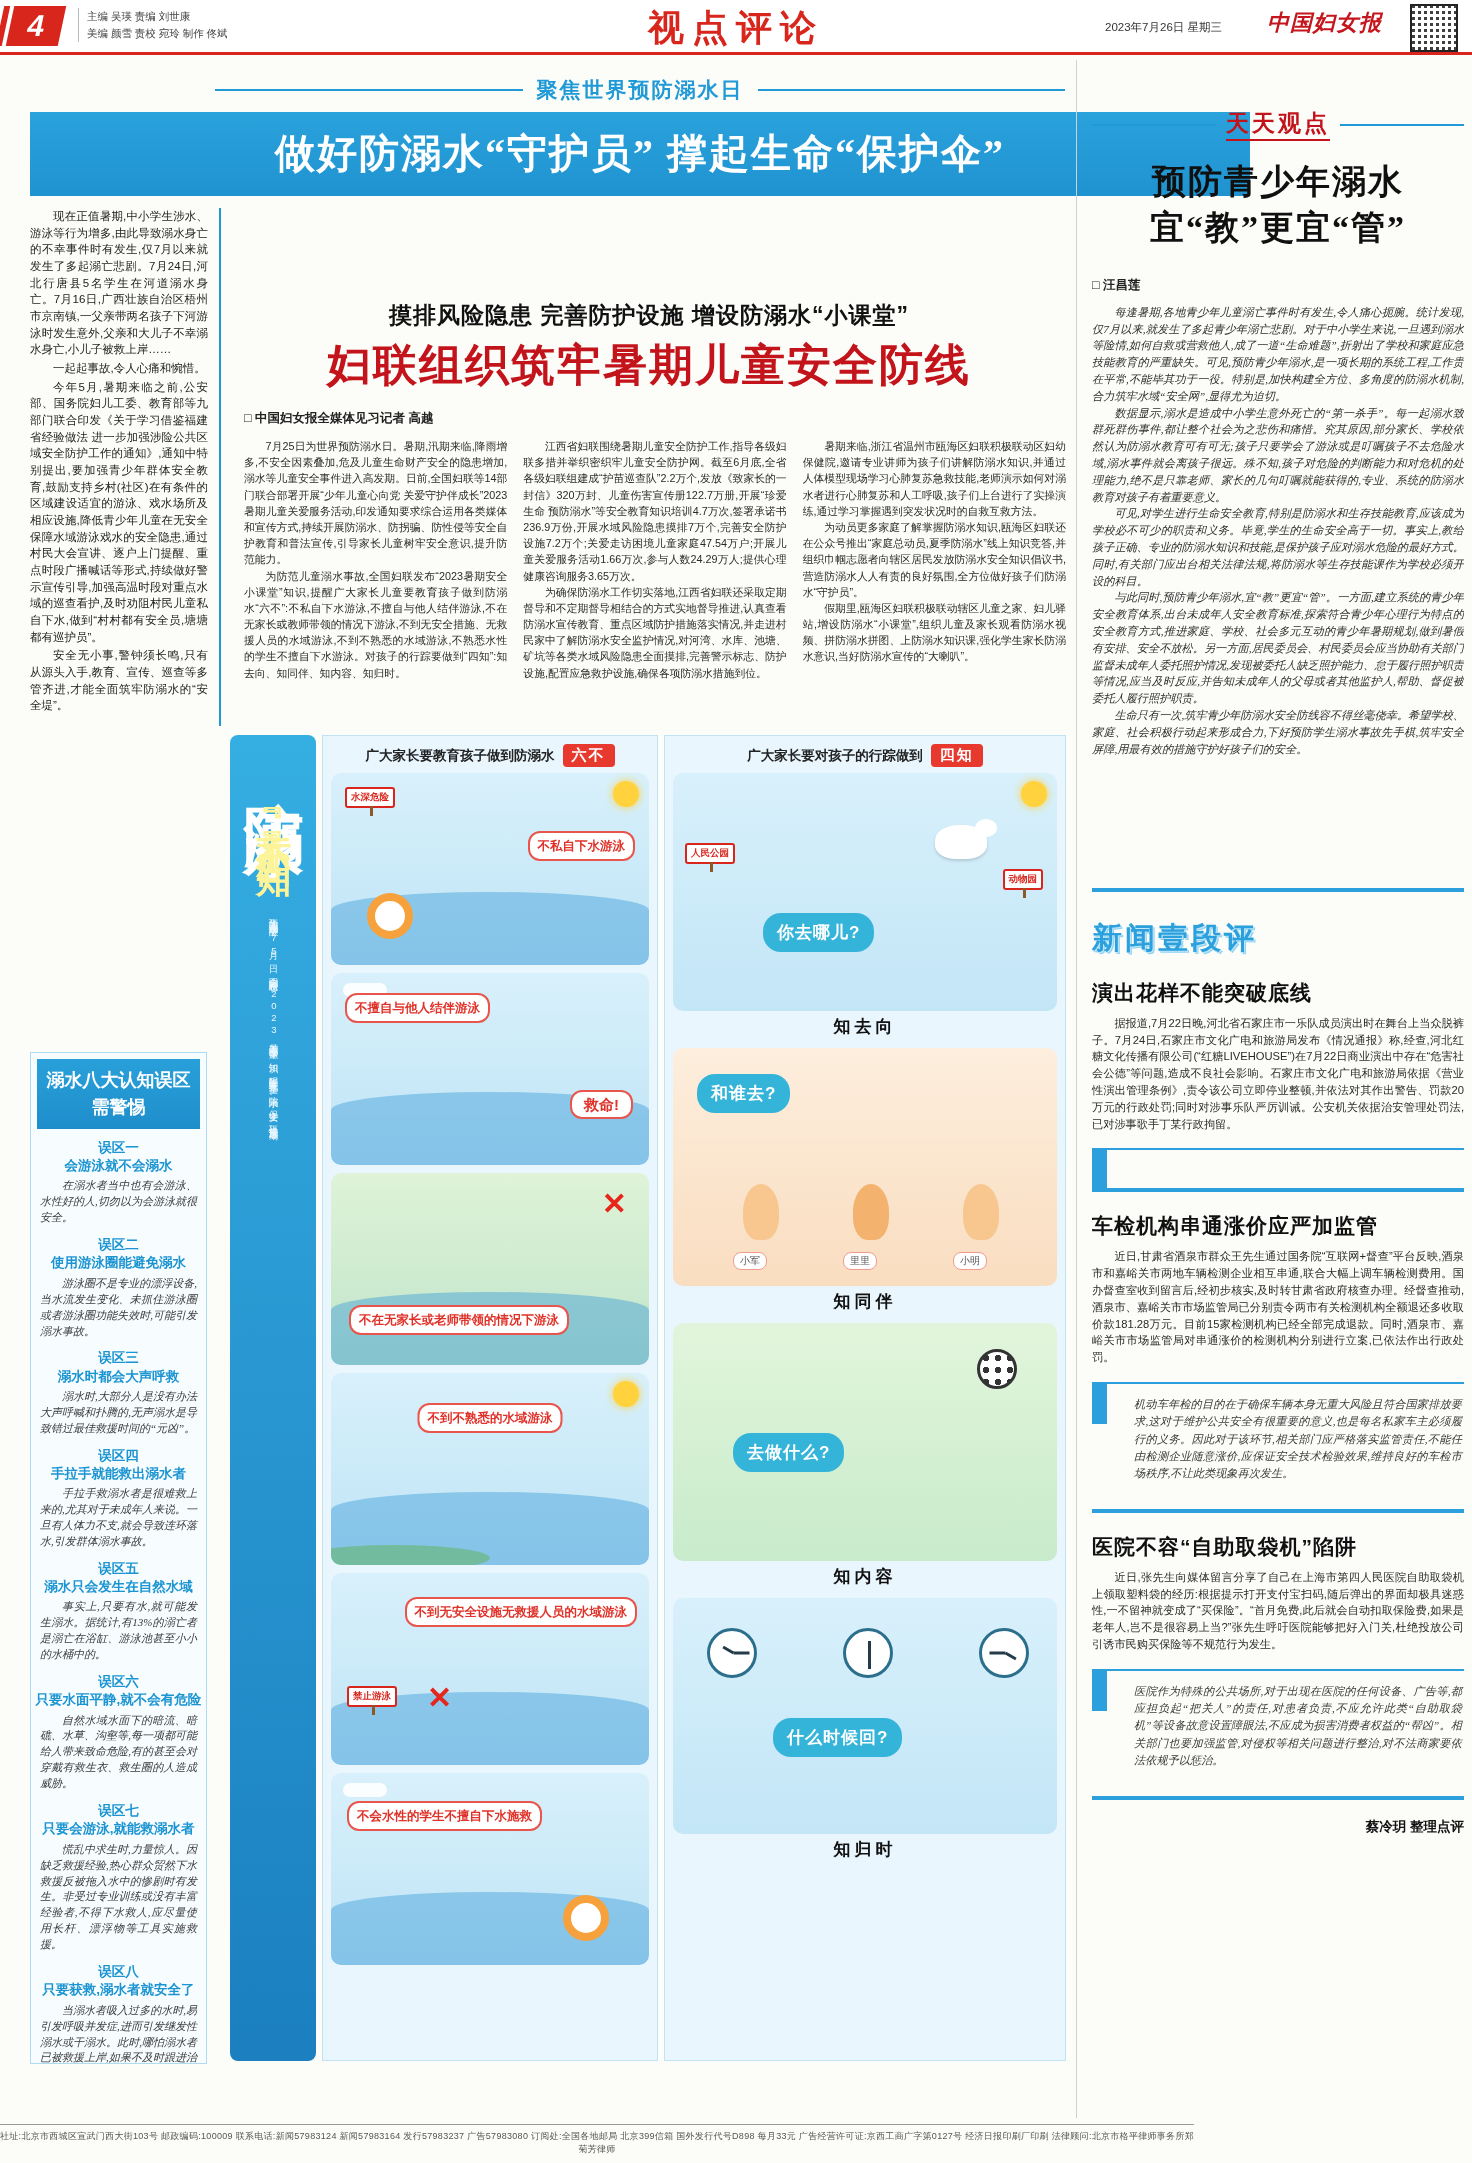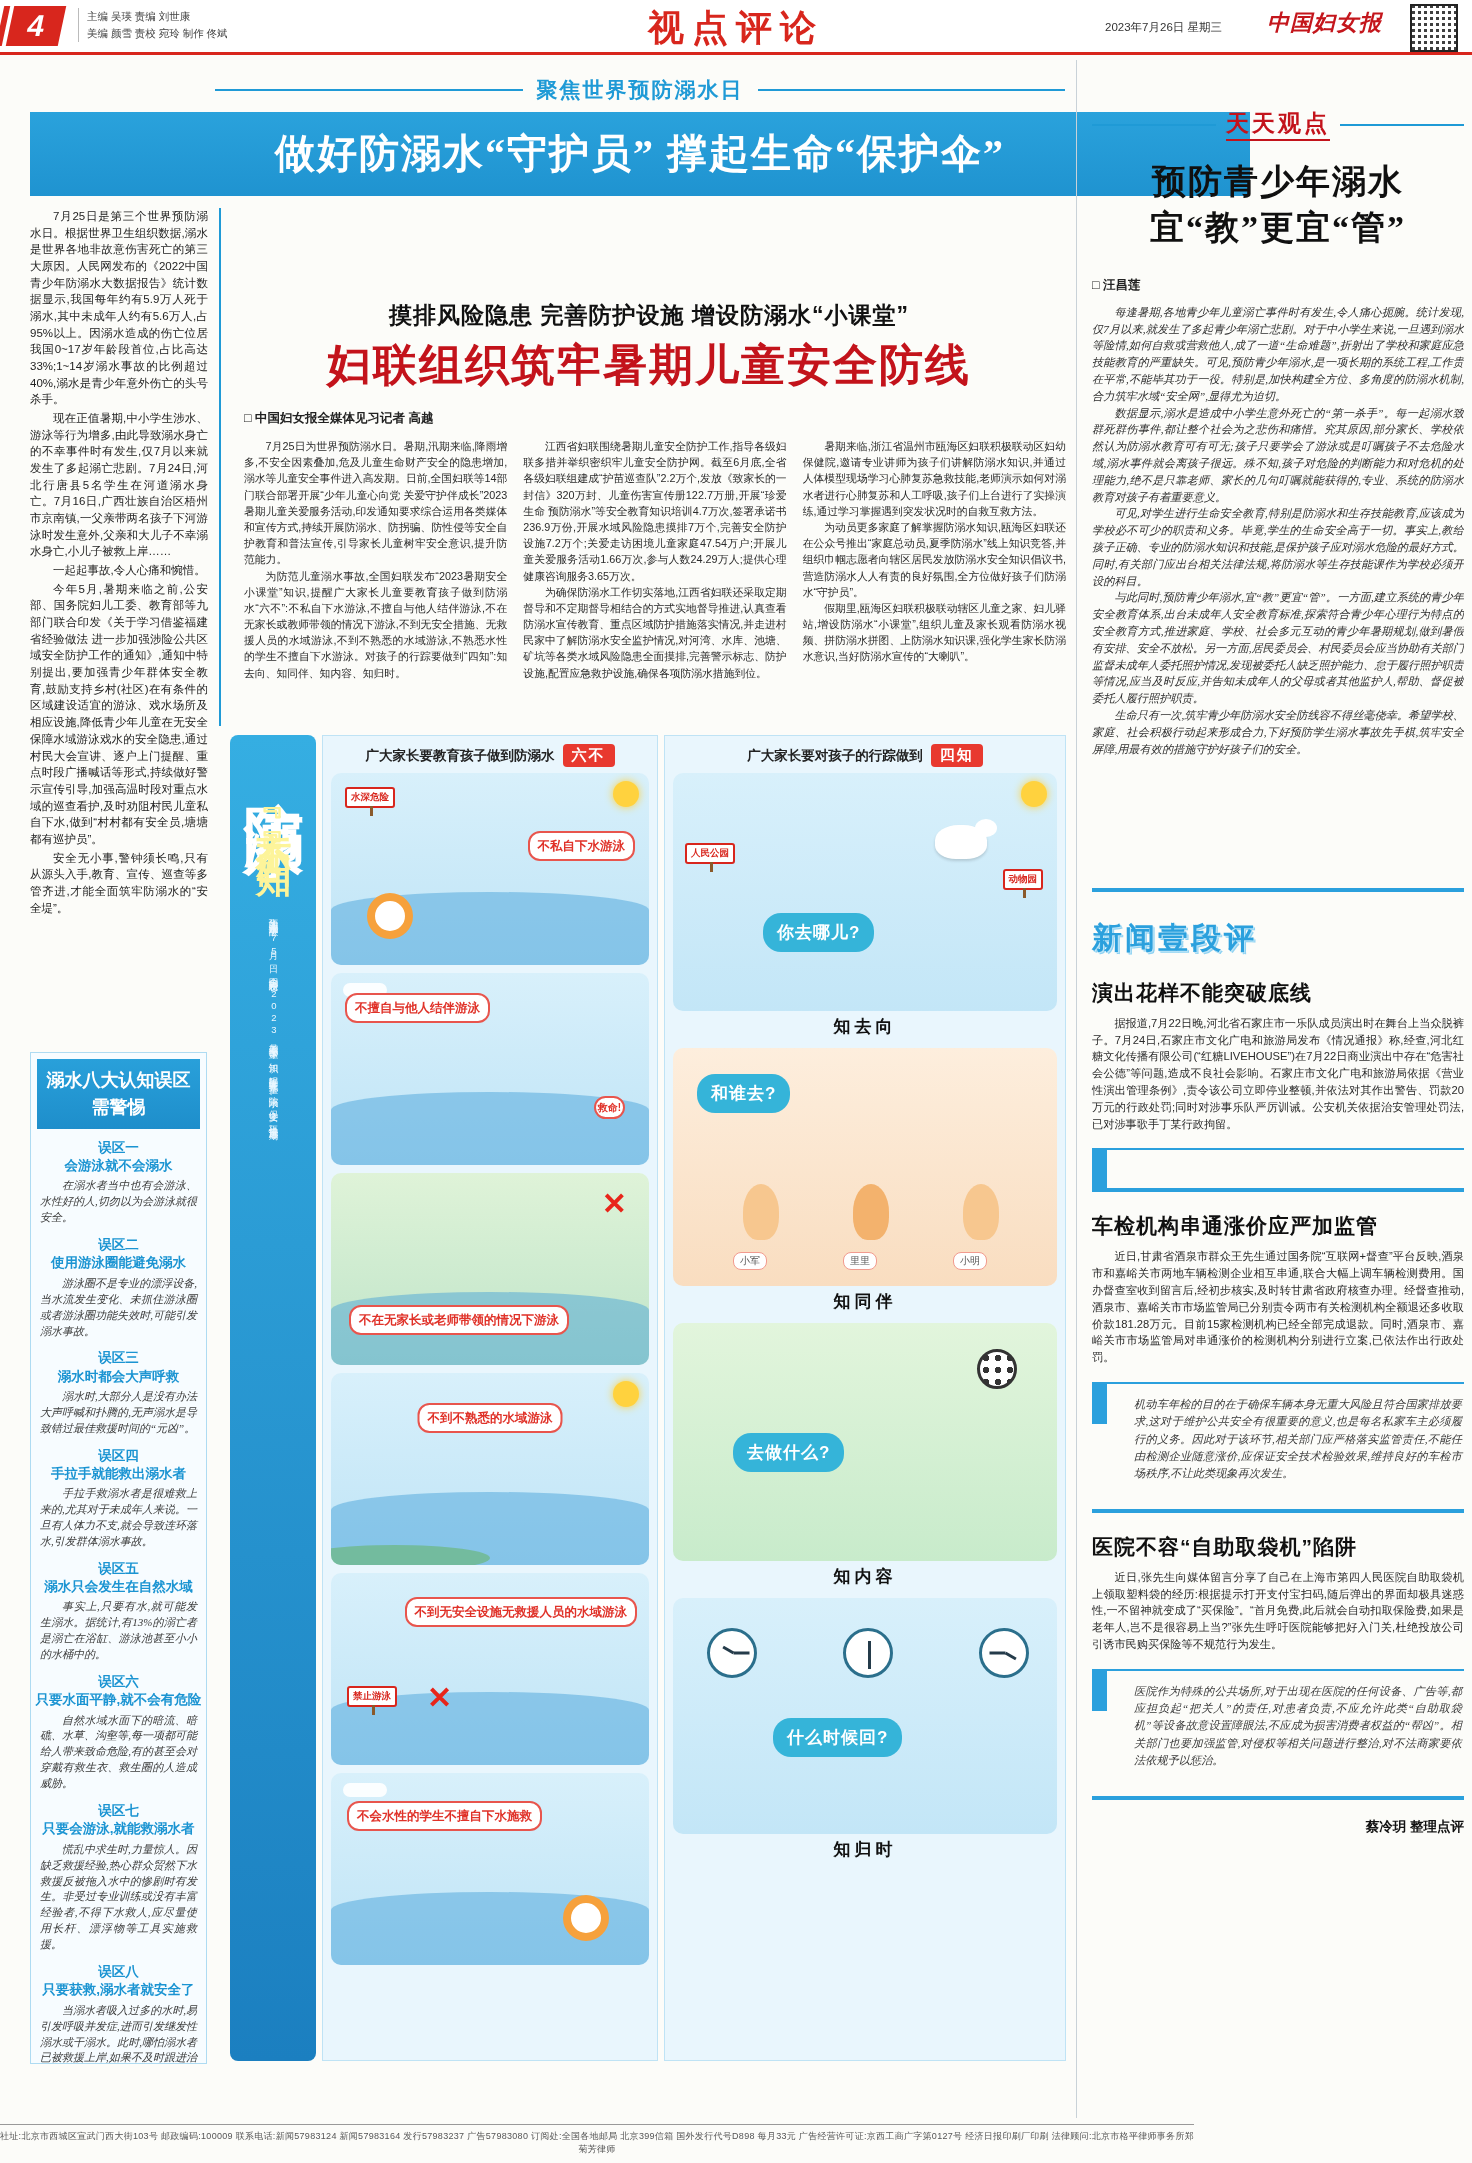--- a/index.html
+++ b/index.html
@@ -118,21 +118,20 @@
 </div>
 
 <div id="kicker" class="abs">
   <span class="ln"></span>
   <span class="kt">聚焦世界预防溺水日</span>
   <span class="ln"></span>
 </div>
 <div id="banner" class="abs serif">做好防溺水“守护员” 撑起生命“保护伞”</div>
 
 <div id="leftart" class="abs just">
-  <p class="ind">7月25日是第三个世界预防溺水日。根据世界卫生组织数据,溺水是世界各地非故意伤害死亡的第三大原因。人民网发布的《2022中国青少年防溺水大数据报告》统计数据显示,我国每年约有5.9万人死于溺水,其中未成年人约有5.6万人,占95%以上。因溺水造成的伤亡位居我国0~17岁年龄段首位,占比高达33%;1~14岁溺水事故的比例超过40%,溺水是青少年意外伤亡的头号杀手。</p>
   <p class="ind">现在正值暑期,中小学生涉水、游泳等行为增多,由此导致溺水身亡的不幸事件时有发生,仅7月以来就发生了多起溺亡悲剧。7月24日,河北行唐县5名学生在河道溺水身亡。7月16日,广西壮族自治区梧州市京南镇,一父亲带两名孩子下河游泳时发生意外,父亲和大儿子不幸溺水身亡,小儿子被救上岸……</p>
   <p class="ind">一起起事故,令人心痛和惋惜。</p>
   <p class="ind">今年5月,暑期来临之前,公安部、国务院妇儿工委、教育部等九部门联合印发《关于学习借鉴福建省经验做法 进一步加强涉险公共区域安全防护工作的通知》,通知中特别提出,要加强青少年群体安全教育,鼓励支持乡村(社区)在有条件的区域建设适宜的游泳、戏水场所及相应设施,降低青少年儿童在无安全保障水域游泳戏水的安全隐患,通过村民大会宣讲、逐户上门提醒、重点时段广播喊话等形式,持续做好警示宣传引导,加强高温时段对重点水域的巡查看护,及时劝阻村民儿童私自下水,做到“村村都有安全员,塘塘都有巡护员”。</p>
   <p class="ind">安全无小事,警钟须长鸣,只有从源头入手,教育、宣传、巡查等多管齐进,才能全面筑牢防溺水的“安全堤”。</p>
 </div>
 <div class="vline-blue abs"></div>
 
 <div id="mis" class="abs">
   <div id="mis-head">
     <div>溺水八大认知误区</div>
@@ -201,21 +200,21 @@
     <span class="sun"></span>
     <span class="sign" style="left:14px;top:14px;">水深危险</span>
     <span class="water"></span>
     <span class="ring" style="left:36px;bottom:26px;"></span>
     <span class="bub" style="right:14px;top:58px;">不私自下水游泳</span>
   </div>
   <div class="scene" style="height:192px;">
     <span class="cloud"></span>
     <span class="water"></span>
     <span class="bub" style="left:14px;top:20px;">不擅自与他人结伴游泳</span>
-    <span class="bub" style="right:24px;bottom:46px;font-size:10px;padding:3px 2px;">救命!</span>
+    <span class="bub" style="right:16px;bottom:46px;font-size:15px;padding:3px 12px;">救命!</span>
   </div>
   <div class="scene" style="height:192px;background:linear-gradient(#dff3d8,#bfe4c9);">
     <span class="water"></span>
     <span class="xmark" style="right:22px;top:16px;">✕</span>
     <span class="bub" style="left:18px;bottom:30px;">不在无家长或老师带领的情况下游泳</span>
   </div>
   <div class="scene" style="height:192px;">
     <span class="sun"></span>
     <span class="grass"></span>
     <span class="water"></span>

